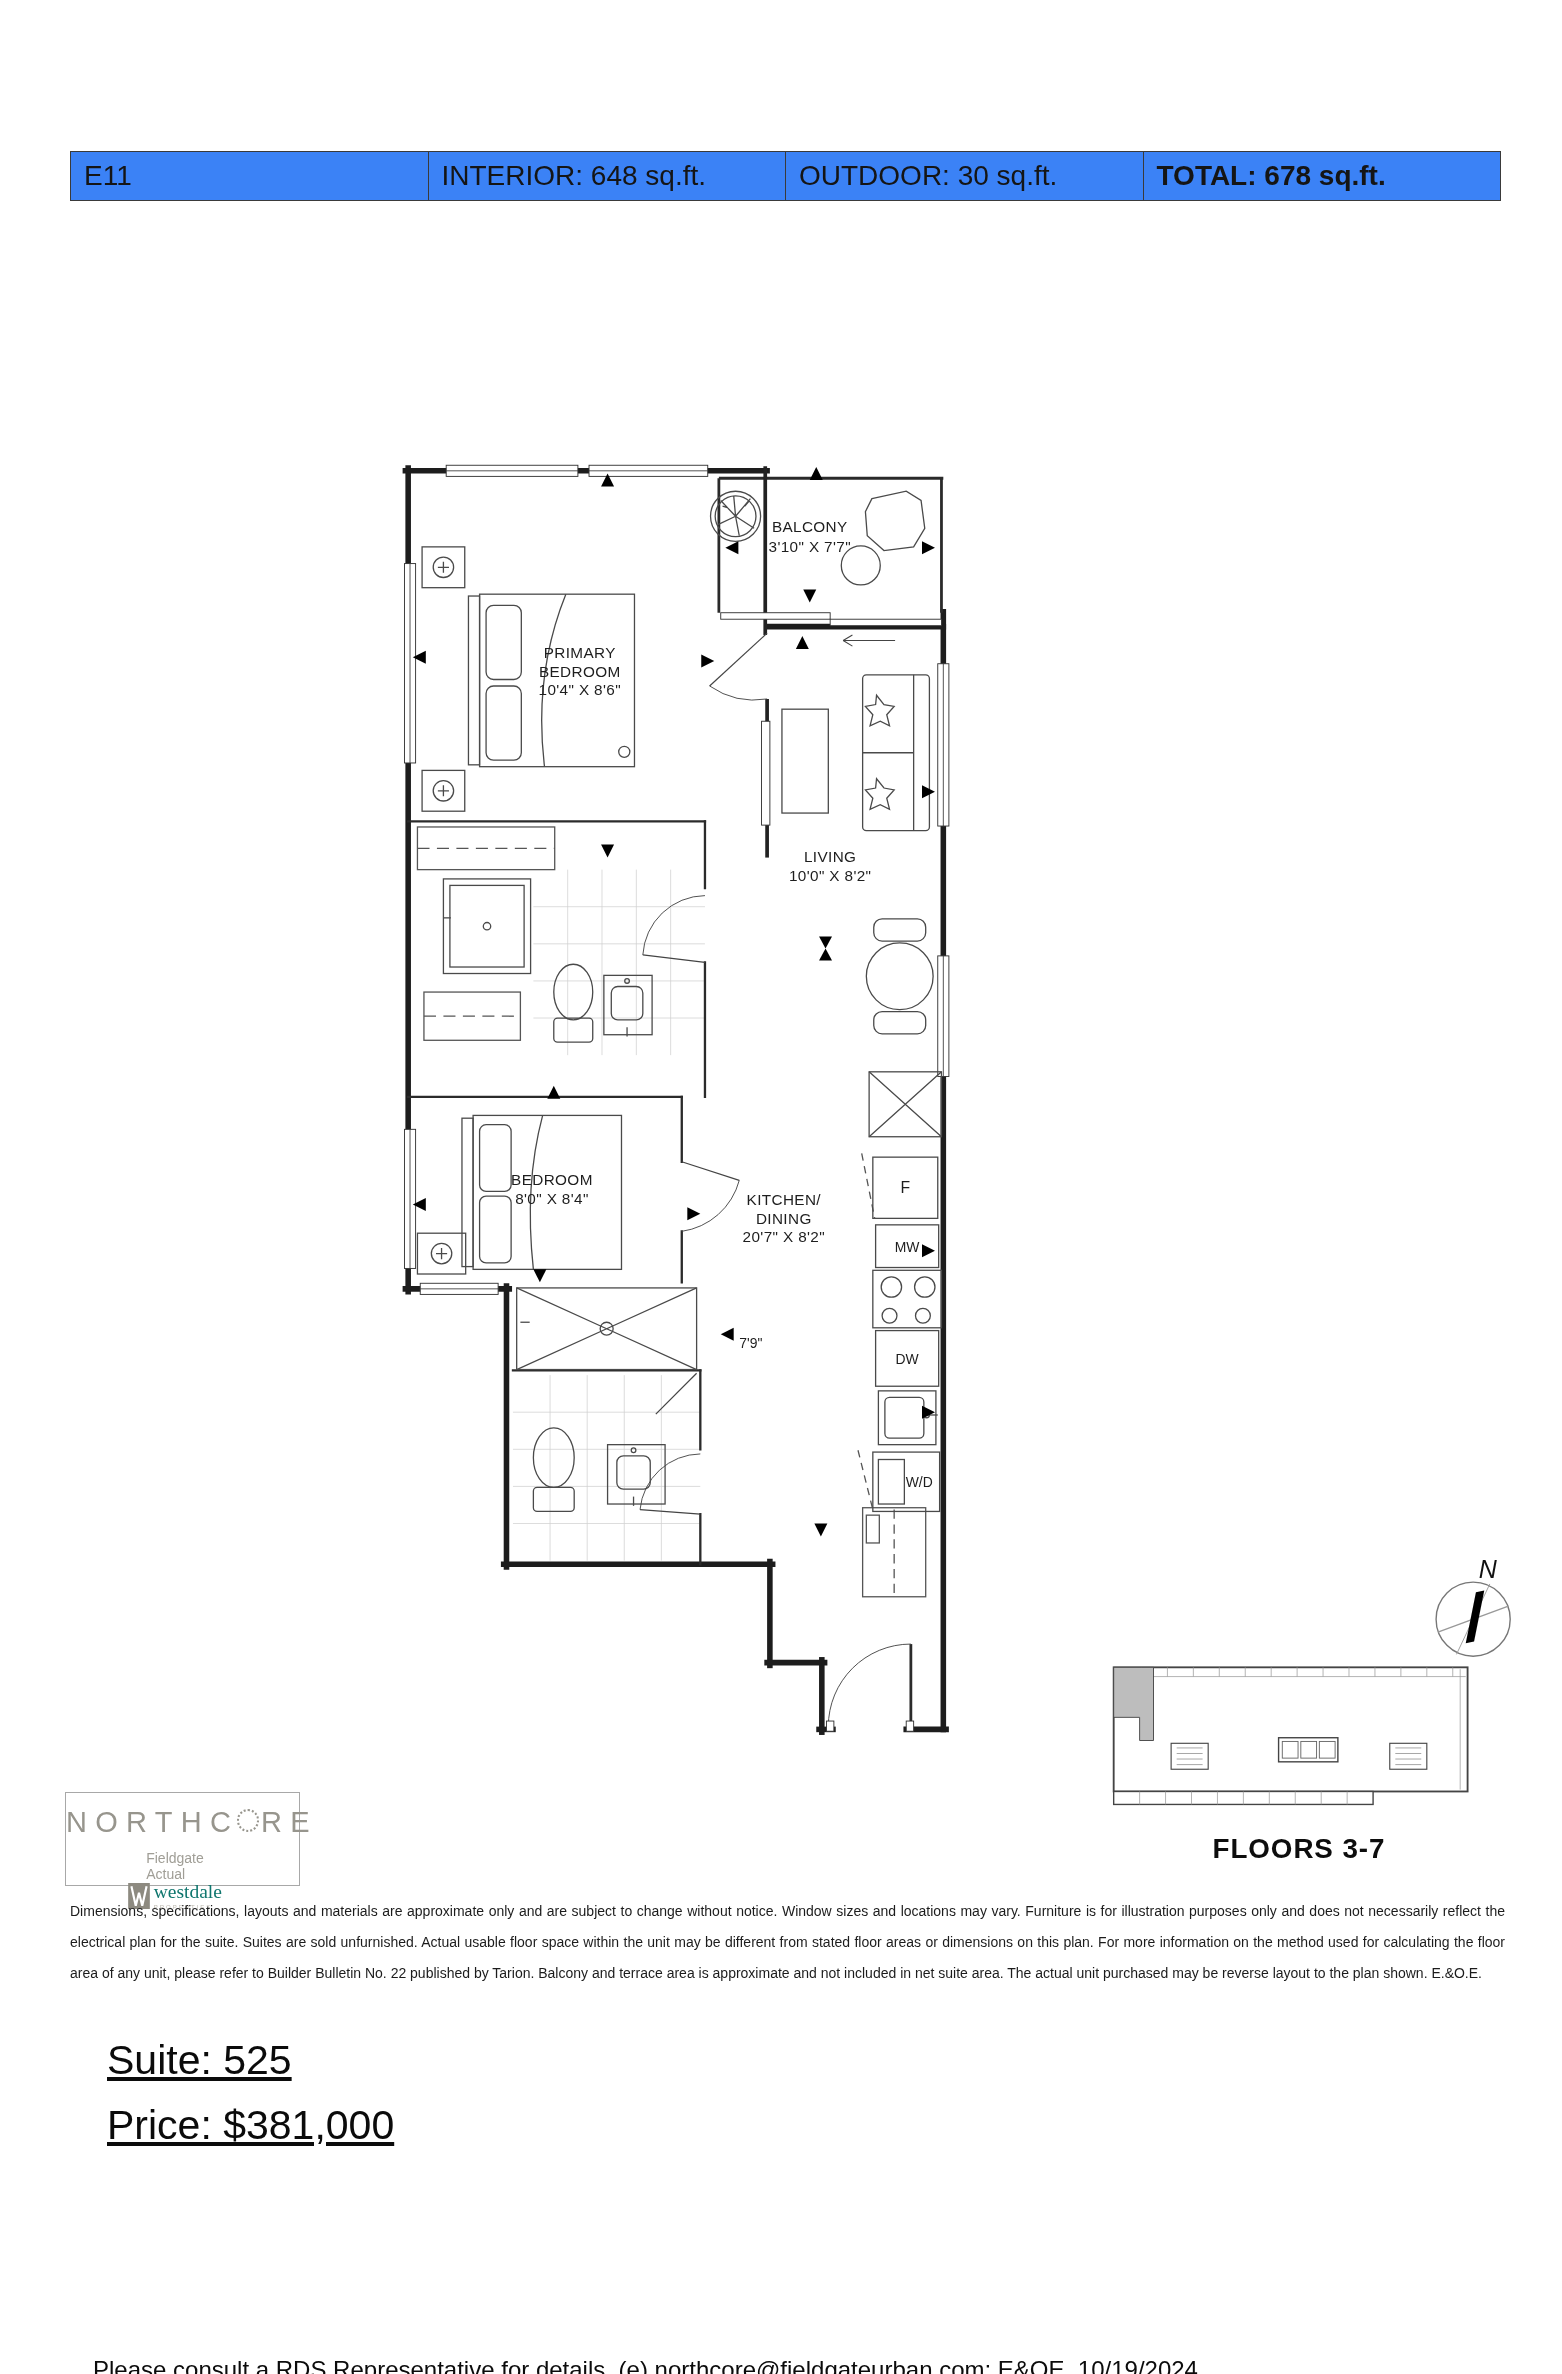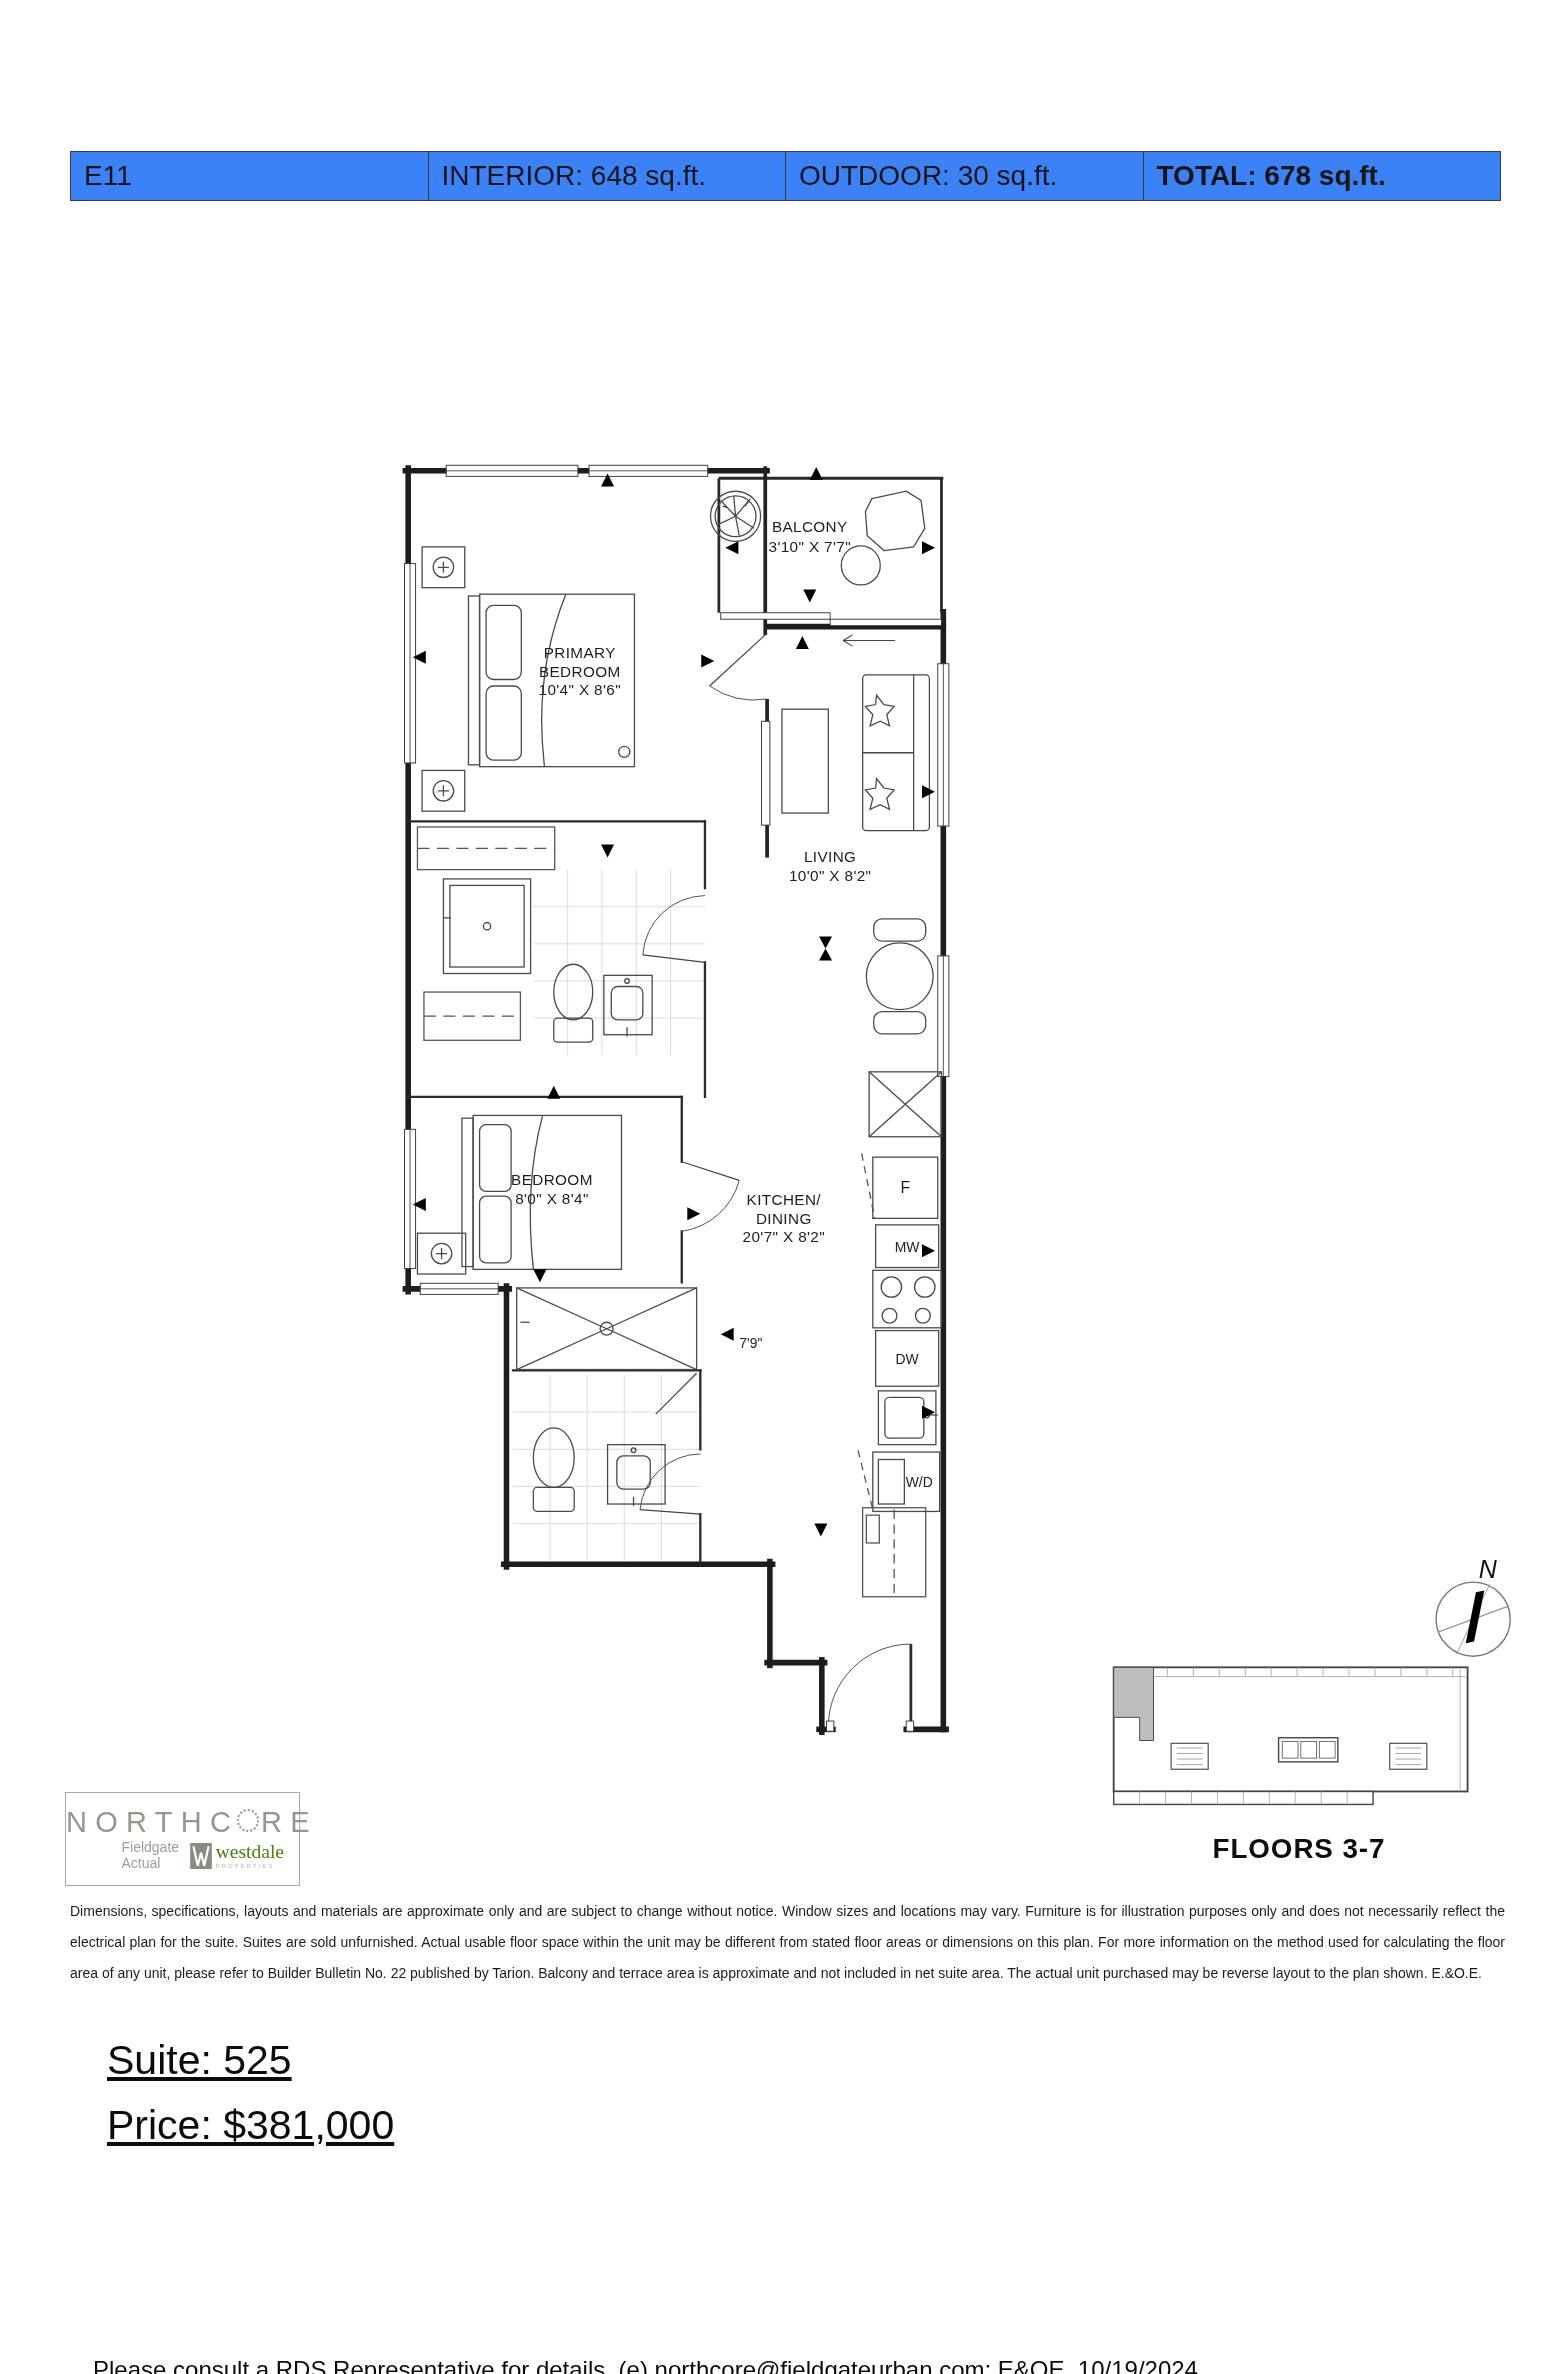--- a/index.html
+++ b/index.html
@@ -8,25 +8,25 @@
 
   
   table.spec{border-collapse:collapse;width:1431px;table-layout:fixed;}
   table.spec td{border:1.9px solid #3a3a3a;height:48px;font-size:28px;padding:0 0 0 13px;white-space:nowrap;overflow:hidden;background:#3b82f6;color:#151515;}
   td.total{font-weight:bold;}
 
   
   .logobox{left:65px;top:1792px;width:233px;height:92px;border:1.9px solid #a8a8a8;background:#fff;}
   .brand{margin-top:13px;text-align:left;font-size:29px;letter-spacing:8.3px;color:#97958d;white-space:nowrap;}
   .brand .dot-o{display:inline-block;width:18.6px;height:18.6px;border:2.8px dotted #97958d;border-radius:50%;vertical-align:baseline;margin:0 1.9px 0 -2.8px;}
-  .partners{display:flex;justify-content:flex-end;align-items:center;gap:11px;padding-right:15px;margin-top:1px;}
+  .partners{display:flex;justify-content:flex-end;align-items:center;padding-right:15px;margin-top:12px;flex-direction:column;}
   .fg{font-size:14px;line-height:1.12;color:#a09e96;text-align:left;}
   .wd{display:flex;align-items:center;gap:3.7px;}
   .wd-text{display:flex;flex-direction:column;line-height:1;}
-  .wd-name{font-family:"Liberation Serif",serif;font-size:19.5px;color:#4d7c0f;}
+  .wd-name{font-family:"Liberation Serif",serif;font-size:19.5px;color:#0f766e;}
   .wd-sub{font-size:6px;letter-spacing:2px;color:#b9b6ac;margin-top:1.9px;}
 
   
   .disclaimer{left:70px;top:1896px;width:1435px;font-size:14px;line-height:31px;text-align:justify;color:#1c1c1c;}
   .pricing{left:107px;top:2037px;font-size:41px;color:#0b0b0b;text-decoration:underline;}
   .pricing div{margin-bottom:17.6px;}
   .footer{left:93px;top:2324px;font-size:24px;color:#0b0b0b;white-space:nowrap;margin-top:32px;}
 
   svg text{font-family:"Liberation Sans",sans-serif;}
   .roomlbl{font-size:16.5px;letter-spacing:.4px;fill:#1e1e1e;}

